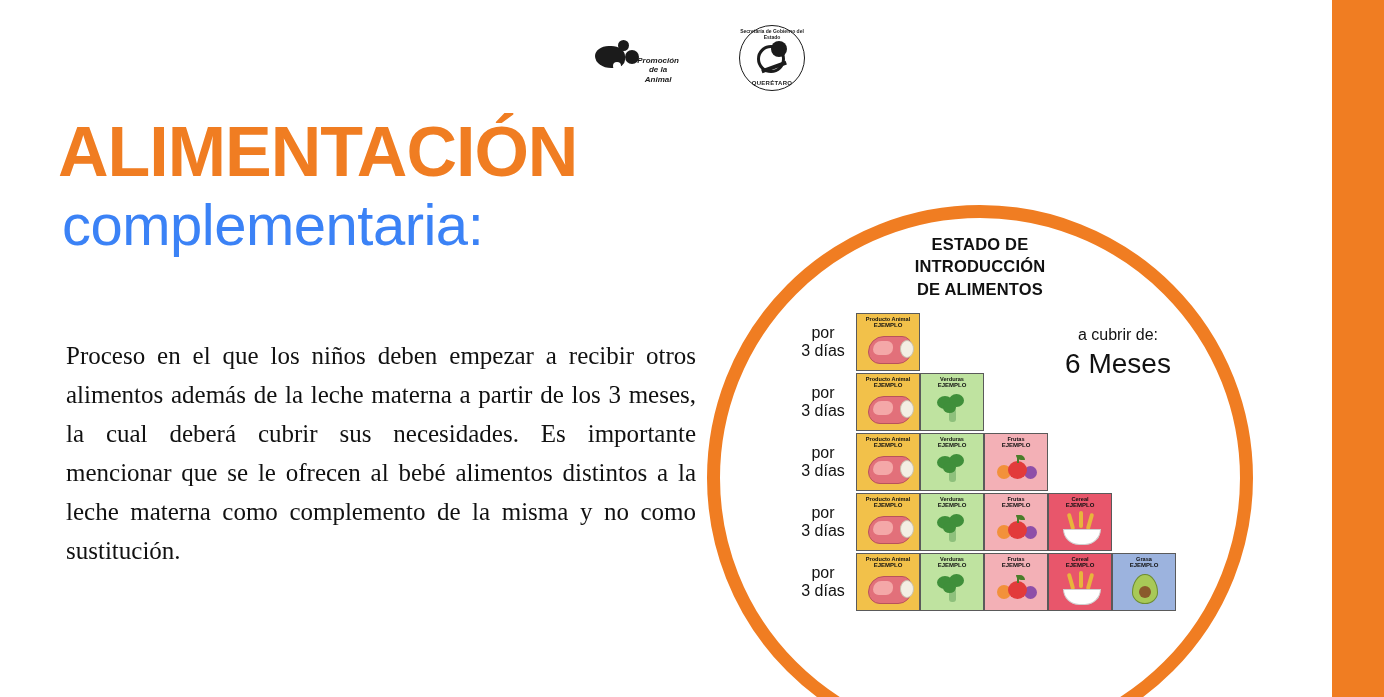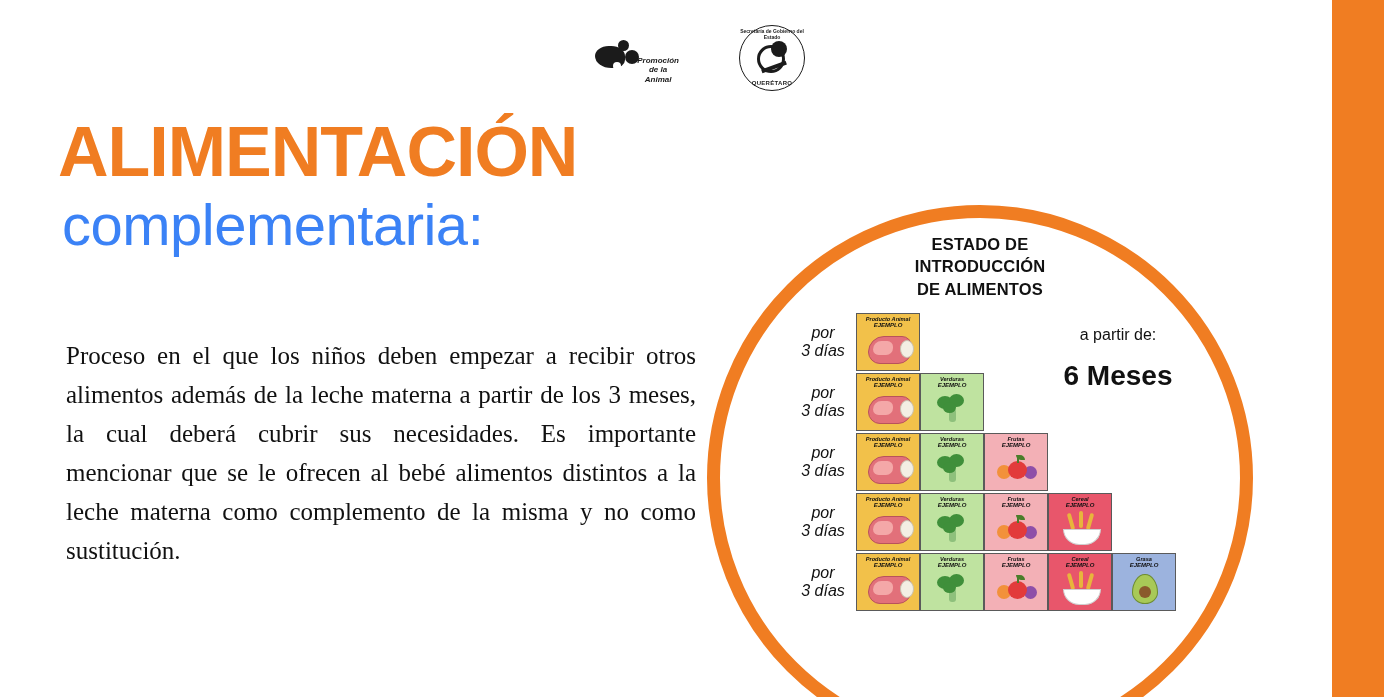--- a/index.html
+++ b/index.html
@@ -301,39 +301,37 @@
     width: 200px;
     text-align: center;
     color: #111111;
   }
   .age-block .lead {
     font-size: 16px;
     line-height: 1.2;
   }
   .age-block .value {
     font-size: 28px;
-    margin-top: 16px;
-    font-weight: bold;
+    margin-top: 4px;
   }
 
   
   .stairs {
     position: absolute;
     left: 790px;
     top: 313px;
     width: 380px;
     height: 312px;
   }
   .stair-row {
     position: absolute;
     left: 0;
     height: 58px;
     display: flex;
     align-items: center;
-    font-style: italic;
   }
   .row-label {
     width: 66px;
     text-align: center;
     font-size: 16px;
     color: #111111;
     line-height: 1.15;
     flex: 0 0 66px;
   }
   .cards {
@@ -523,21 +521,21 @@
 
 <div class="circle"></div>
 
 <div class="diagram-title">
   <span>ESTADO DE</span><br>
   <span>INTRODUCCIÓN</span><br>
   <span>DE ALIMENTOS</span>
 </div>
 
 <div class="age-block">
-  <div class="lead">a partir de:</div>
+  <div class="lead">a cubrir de:</div>
   <div class="value">6 Meses</div>
 </div>
 
 <div class="stairs">
 
   <div class="stair-row" style="top:0px;">
     <div class="row-label">
       <span>por</span><br>
       <span>3 días</span>
     </div>

